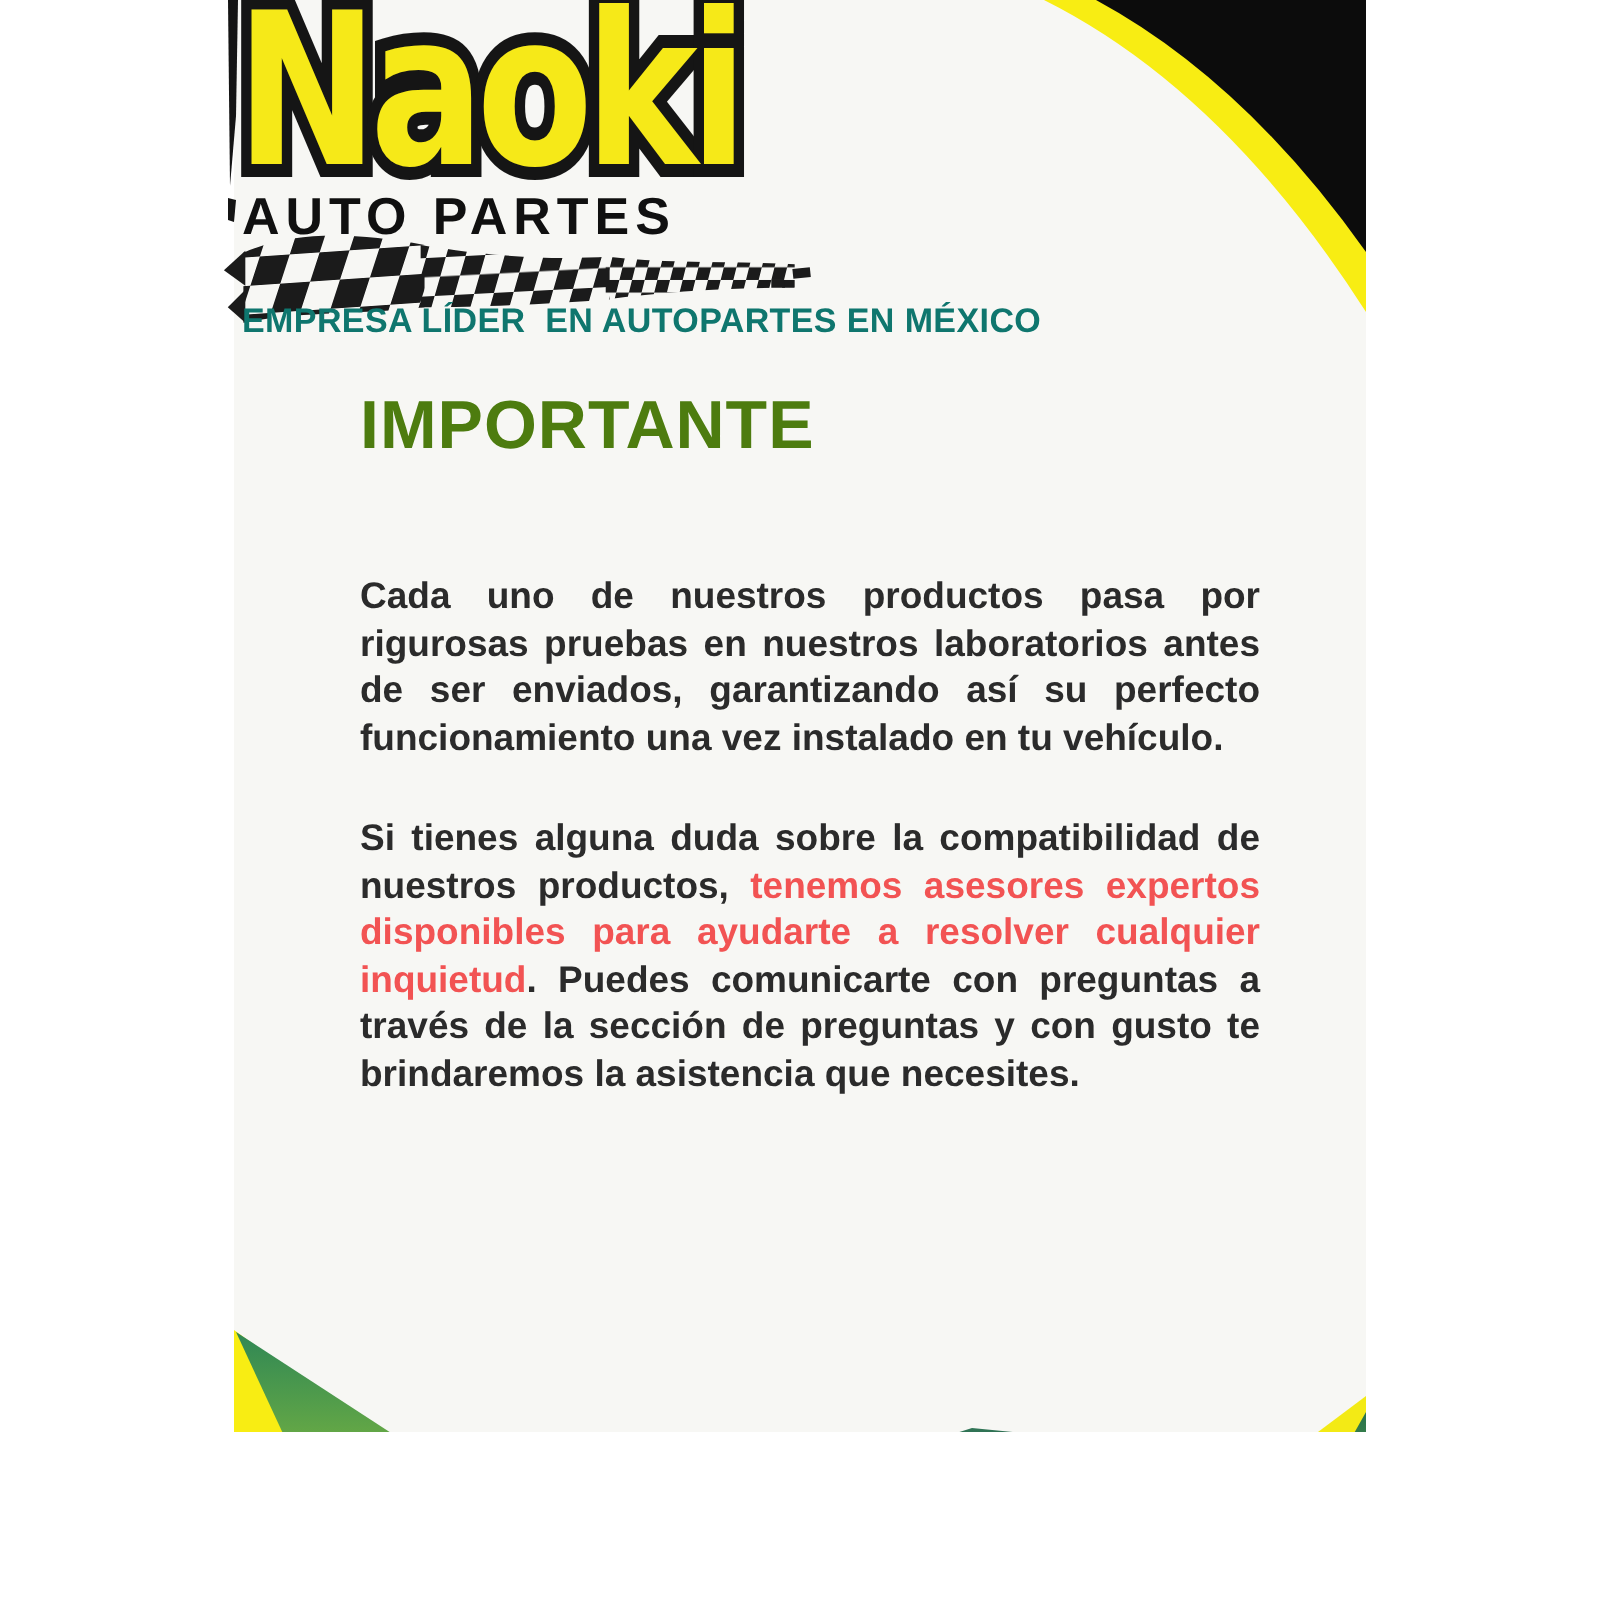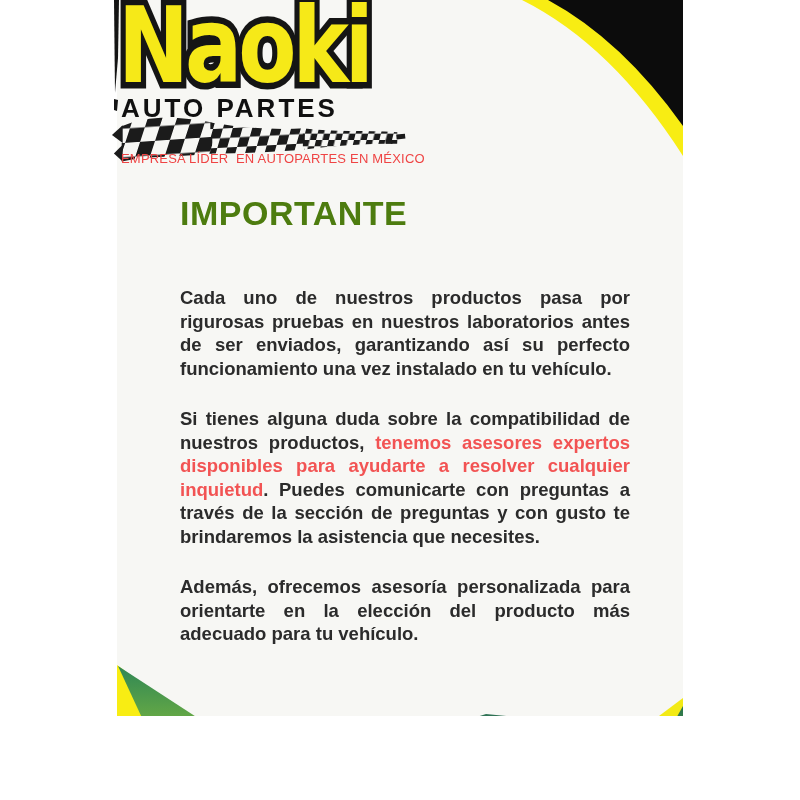--- a/index.html
+++ b/index.html
@@ -10,22 +10,22 @@
   .decor{position:absolute;left:0;top:0;width:800px;height:800px;pointer-events:none;}
   .flag{position:absolute;left:110px;top:114px;width:300px;height:50px;pointer-events:none;}
   
   .logo{position:absolute;left:118px;top:-16px;font-family:"DejaVu Sans",sans-serif;
         font-weight:bold;font-size:106px;letter-spacing:-5px;transform:scaleX(.8);
         transform-origin:0 0;white-space:nowrap;}
   .logo .back{position:absolute;left:0;top:0;color:#151515;-webkit-text-stroke:13px #151515;}
   .logo .front{position:relative;color:#f6e918;}
   .subtitle{position:absolute;left:121px;top:93px;font-size:26px;font-weight:bold;
         color:#101010;letter-spacing:3px;white-space:nowrap;text-align:right;}
-  .tagline{position:absolute;left:121px;top:151px;font-size:13px;font-weight:normal;
-        color:#ef4444;letter-spacing:.2px;white-space:pre;}
+  .tagline{position:absolute;left:121px;top:151px;font-size:17px;font-weight:bold;
+        color:#0f766e;letter-spacing:.2px;white-space:pre;}
   .title{position:absolute;left:180px;top:194px;font-size:34px;font-weight:800;
         color:#4d7c0f;letter-spacing:.5px;}
   .bodytext{position:absolute;left:180px;top:250px;width:450px;font-size:18.5px;
         font-weight:bold;color:#2b2b2b;line-height:23.5px;text-align:justify;margin-top:36px;}
   .bodytext p{margin:0 0 27px 0;}
   .hl{color:#f25353;}
 </style>
 </head>
 <body>
 
@@ -102,16 +102,15 @@
 
   <div class="subtitle">AUTO PARTES</div>
 
   <div class="tagline">EMPRESA LÍDER  EN AUTOPARTES EN MÉXICO</div>
 
   <div class="title">IMPORTANTE</div>
 
   <div class="bodytext">
     <p>Cada uno de nuestros productos pasa por rigurosas pruebas en nuestros laboratorios antes de ser enviados, garantizando así su perfecto funcionamiento una vez instalado en tu vehículo.</p>
     <p><span>Si tienes alguna duda sobre la compatibilidad de nuestros productos, </span><span class="hl">tenemos asesores expertos disponibles para ayudarte a resolver cualquier inquietud</span><span>. Puedes comunicarte con preguntas a través de la sección de preguntas y con gusto te brindaremos la asistencia que necesites.</span></p>
-    <p>Además, ofrecemos asesoría personalizada para orientarte en la elección del producto más adecuado para tu vehículo.</p>
   </div>
 
 </div>
 
 </body></html>

